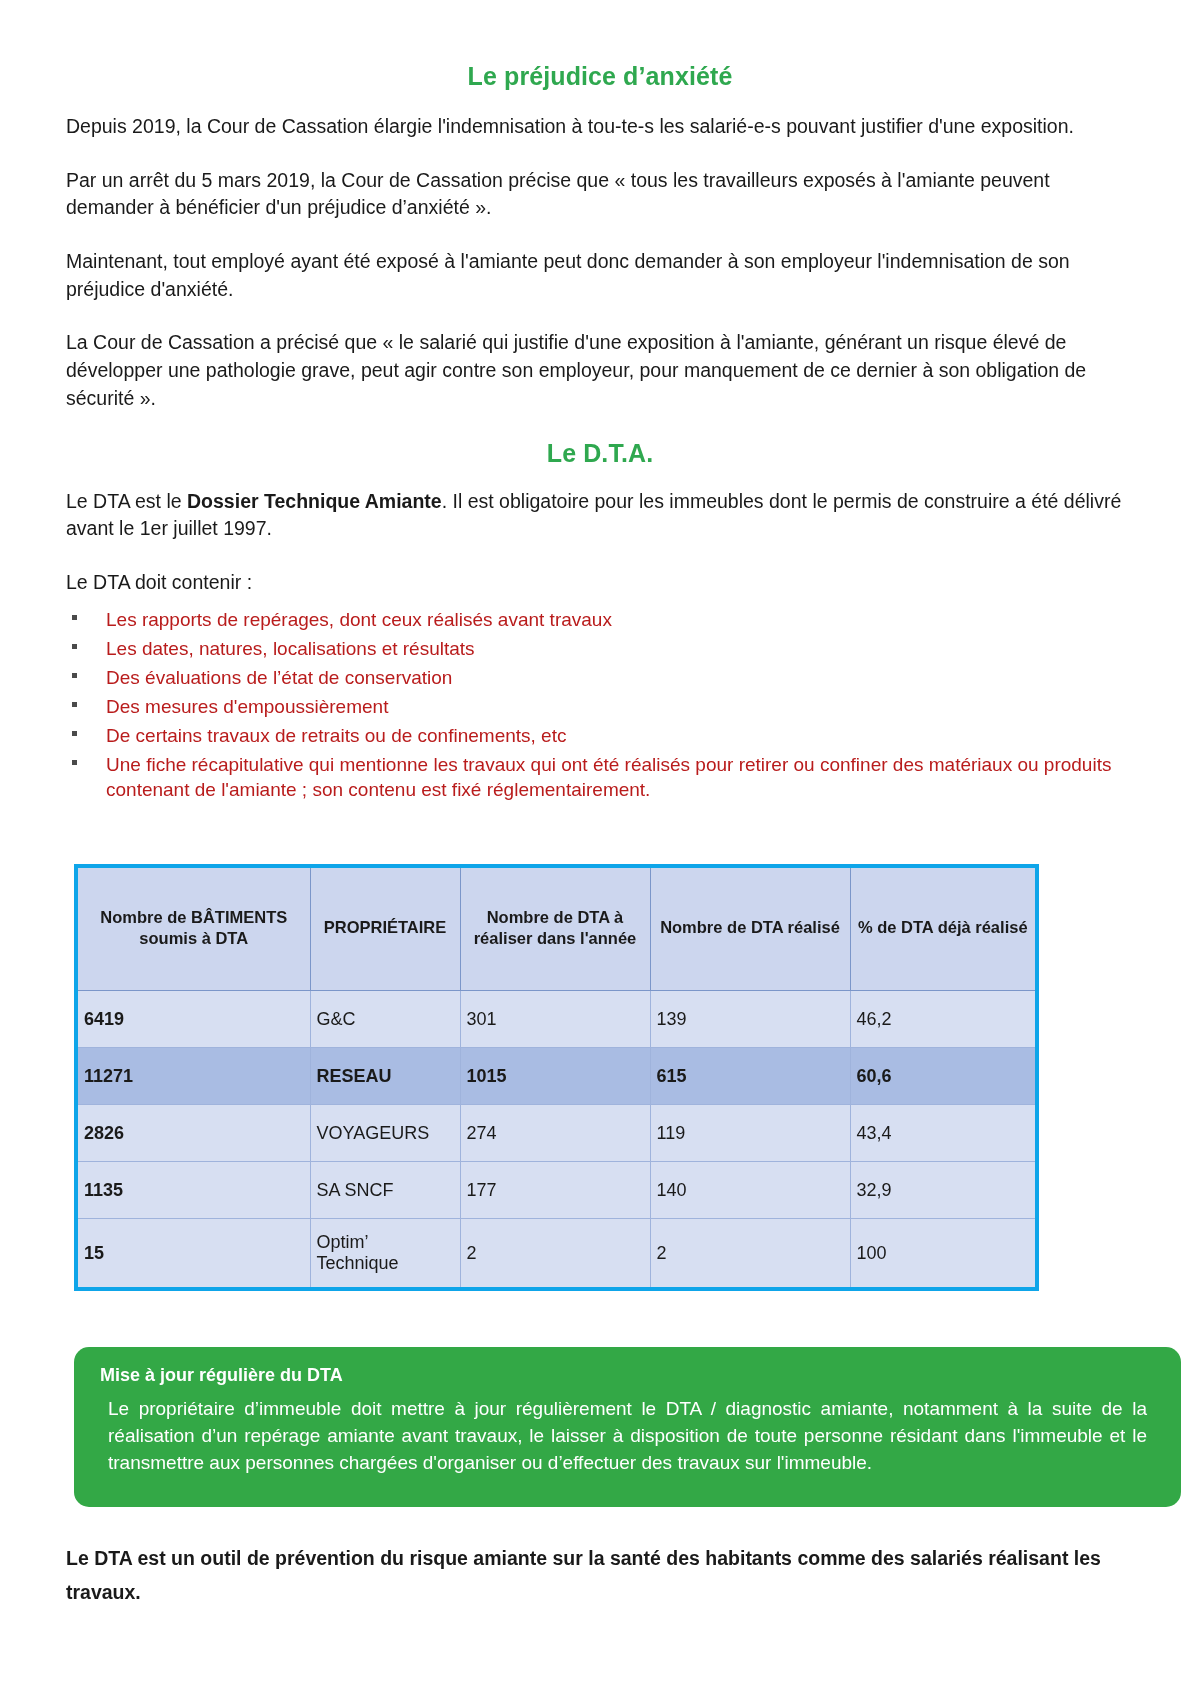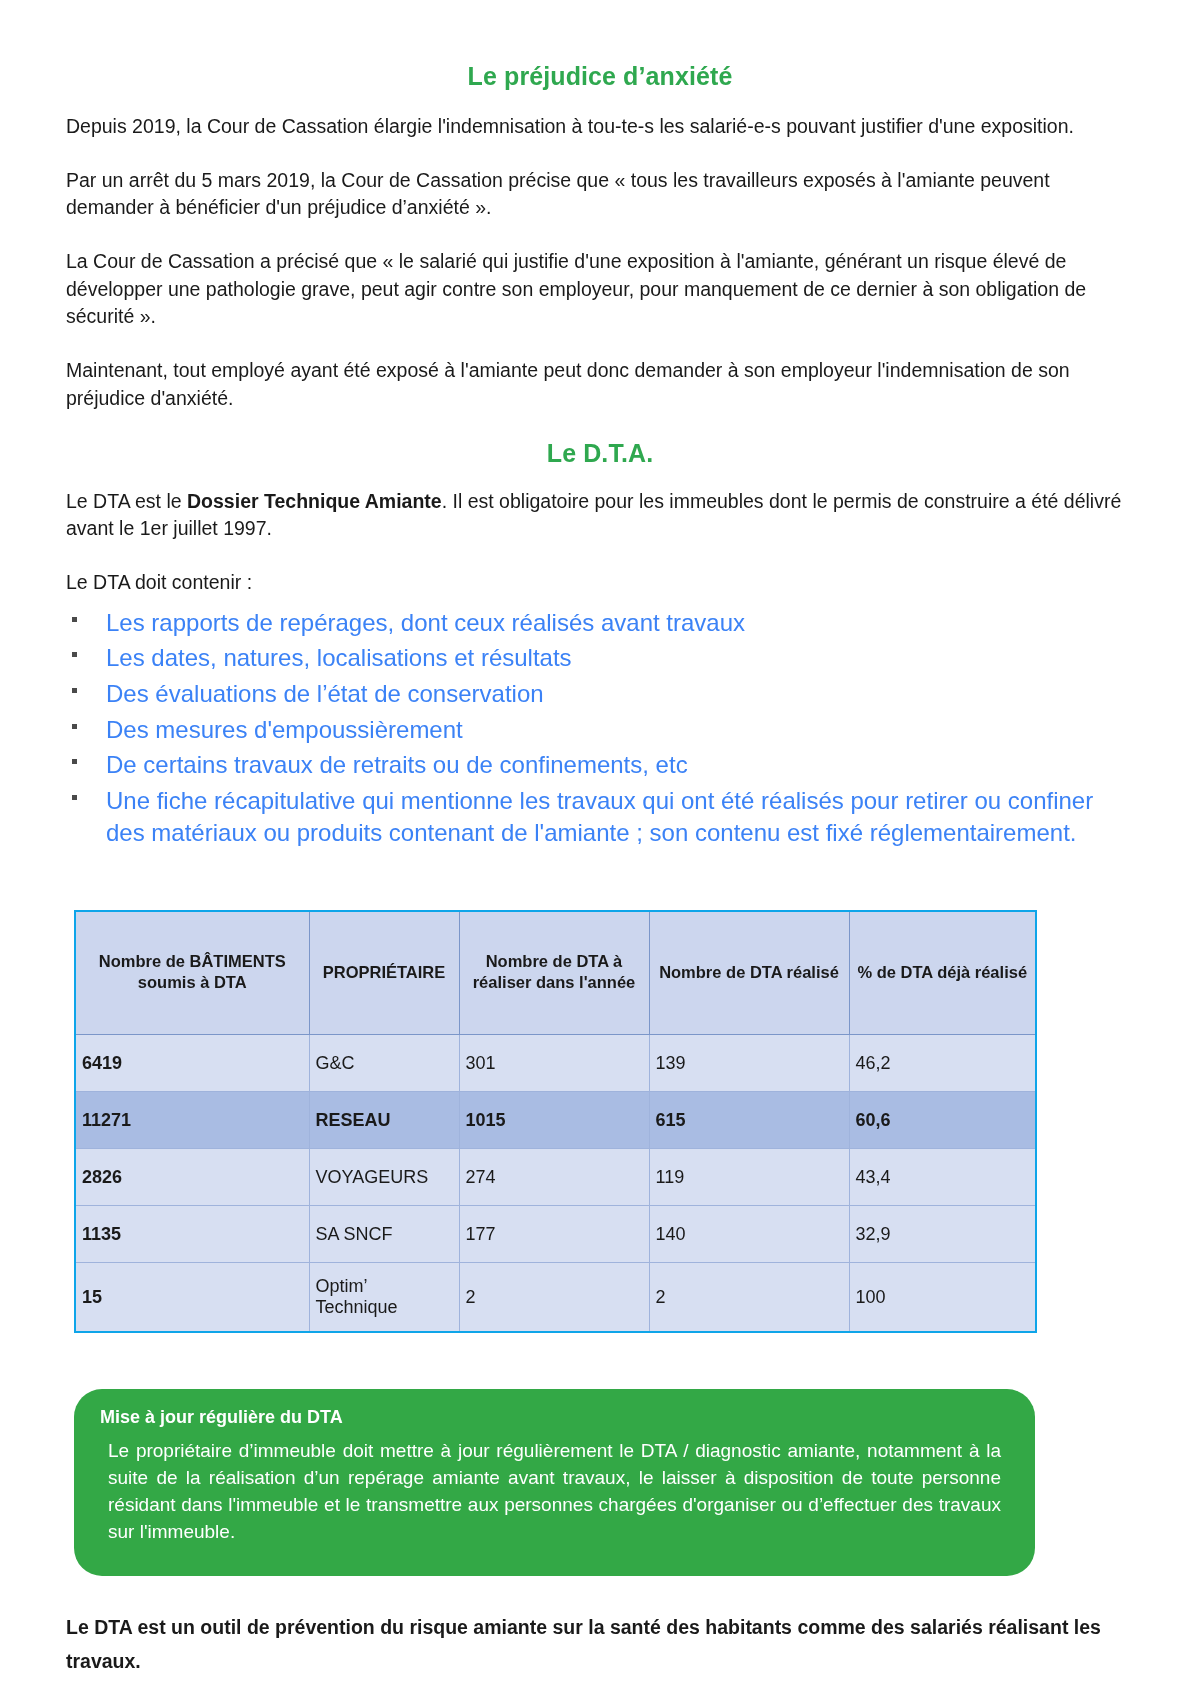--- a/index.html
+++ b/index.html
@@ -46,45 +46,45 @@
   .bold {
     font-weight: bold;
   }
   ul.dta-list {
     list-style: none;
     margin: 0 0 0 0;
     padding: 0;
   }
   ul.dta-list li {
     position: relative;
-    font-size: 24px;
+    font-size: 19px;
     line-height: 1.32;
     padding-left: 40px;
     margin-bottom: 4px;
-    color: #3b82f6;
+    color: #b91c1c;
   }
   ul.dta-list li .bullet-mark {
     position: absolute;
     left: 6px;
     top: 0.42em;
     width: 5px;
     height: 5px;
     background: #4a4a4a;
   }
   
   .table-wrap {
     margin-top: 62px;
     margin-left: 8px;
     margin-right: 8px;
   }
   table.dta-table {
     border-collapse: collapse;
     width: 961px;
     table-layout: fixed;
-    border: 2px solid #0ea5e9;
+    border: 4px solid #0ea5e9;
     background: #4c1d95;
   }
   table.dta-table col.c1 { width: 234px; }
   table.dta-table col.c2 { width: 150px; }
   table.dta-table col.c3 { width: 190px; }
   table.dta-table col.c4 { width: 200px; }
   table.dta-table col.c5 { width: 187px; }
   table.dta-table th {
     background: #ccd6ee;
     border: 1px solid #7b96c9;
@@ -120,24 +120,24 @@
     font-weight: normal;
   }
   table.dta-table tr.row-alt td.owner,
   table.dta-table tr.row-alt td.plain {
     font-weight: bold;
   }
   
   .callout {
     margin-top: 56px;
     background: #33a846;
-    border-radius: 28px;
+    border-radius: 15px;
     padding: 16px 26px 22px 26px;
     color: #ffffff;
-    width: 961px;
+    width: 1107px;
     box-sizing: border-box;
     margin-left: 8px;
   }
   .callout-title {
     font-size: 18px;
     font-weight: bold;
     margin: 0 0 3px 0;
     line-height: 1.4;
   }
   .callout-body {
@@ -158,22 +158,22 @@
 </style>
 </head>
 <body>
 
 <div class="page">
 
   <h1 class="section-title">Le préjudice d’anxiété</h1>
 
   <p class="body-text">Depuis  2019, la Cour de Cassation élargie l'indemnisation à tou-te-s les salarié-e-s pouvant justifier d'une exposition.</p>
   <p class="body-text">Par un arrêt du 5 mars 2019, la Cour de Cassation précise que « tous les travailleurs exposés à l'amiante peuvent demander à bénéficier d'un préjudice d’anxiété ».</p>
+  <p class="body-text">Maintenant, tout employé ayant été exposé à l'amiante peut donc demander à son employeur l'indemnisation de son préjudice d'anxiété.</p>
   <p class="body-text">La Cour de Cassation a précisé que « le salarié qui justifie d'une exposition à l'amiante, générant un risque élevé de développer une pathologie grave, peut agir contre son employeur, pour manquement de ce dernier à son obligation de sécurité ».</p>
-  <p class="body-text">Maintenant, tout employé ayant été exposé à l'amiante peut donc demander à son employeur l'indemnisation de son préjudice d'anxiété.</p>
 
   <h1 class="section-title second">Le D.T.A.</h1>
 
   <p class="body-text"><span>Le DTA est le </span><span class="bold">Dossier Technique Amiante</span><span>. Il est obligatoire pour les immeubles dont le permis de construire a été délivré avant le 1er juillet 1997.</span></p>
 
   <p class="body-text tight">Le DTA doit contenir :</p>
 
   <ul class="dta-list">
     <li><span class="bullet-mark"></span><span>Les rapports de repérages, dont ceux réalisés avant travaux</span></li>
     <li><span class="bullet-mark"></span><span>Les dates, natures, localisations et résultats</span></li>

